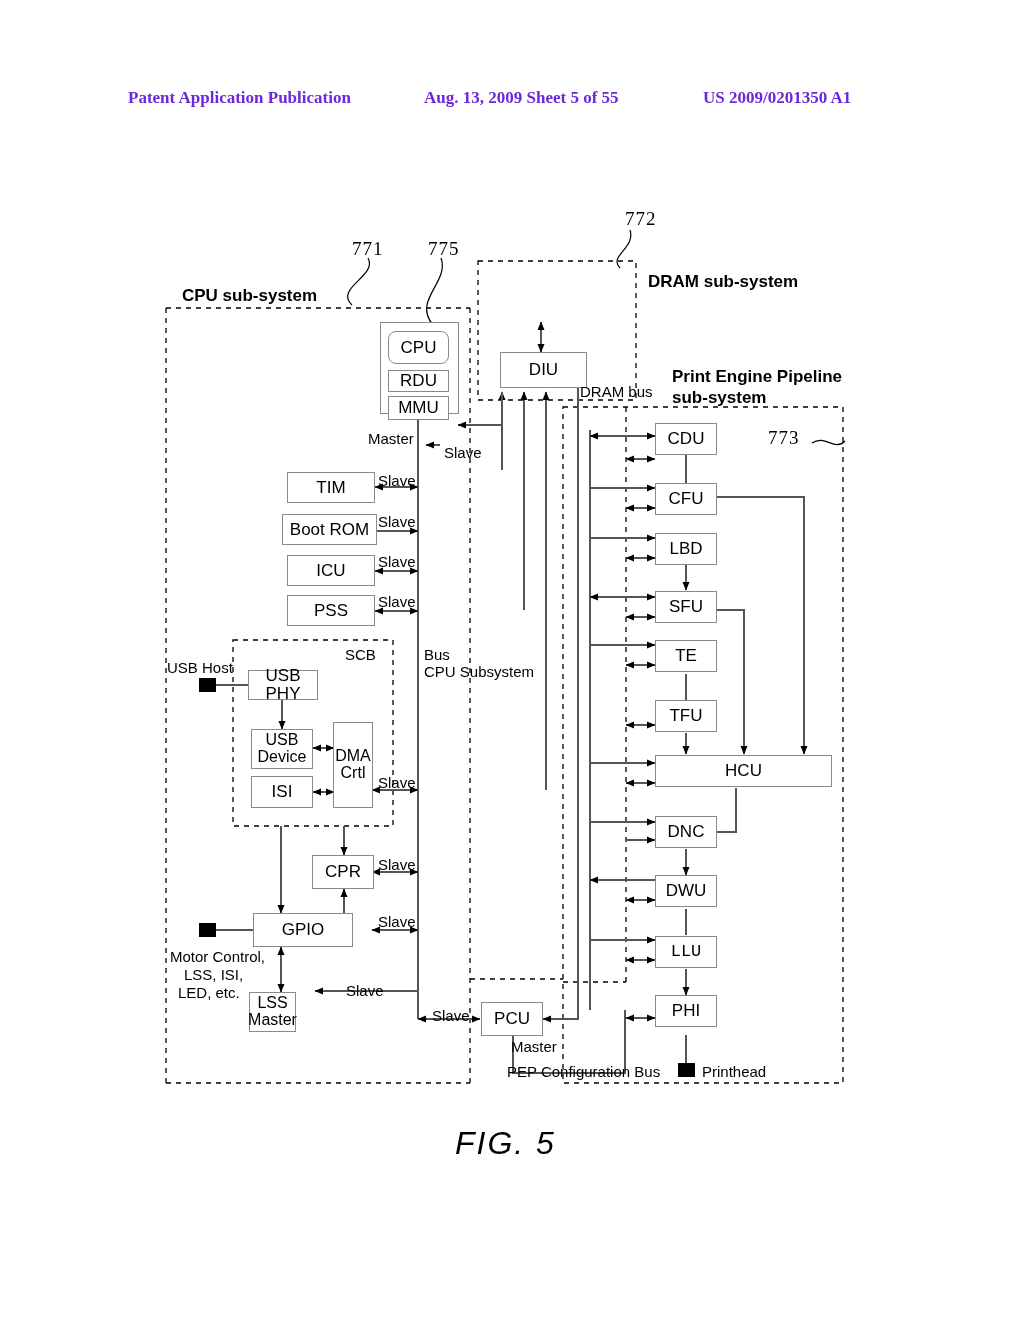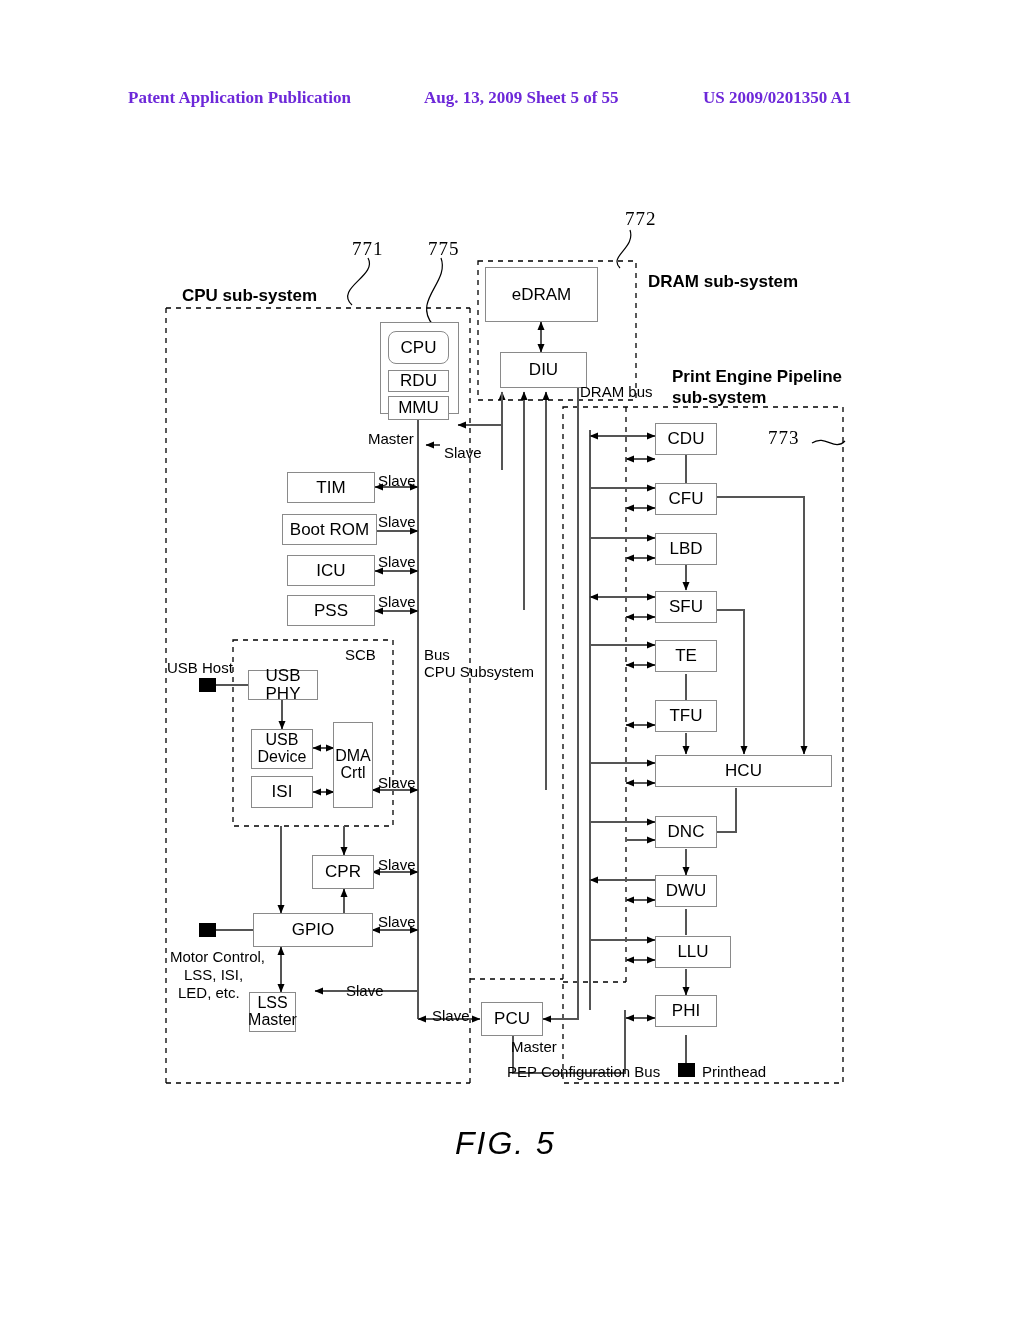--- a/index.html
+++ b/index.html
@@ -218,21 +218,20 @@
   <div class="lbl b" style="left:182px;top:286px;">CPU sub-system</div>
   <div class="lbl b" style="left:648px;top:272px;">DRAM sub-system</div>
   <div class="lbl b" style="left:672px;top:367px;">Print Engine Pipeline</div>
   <div class="lbl b" style="left:672px;top:388px;">sub-system</div>
 
   <div style="position:absolute;left:380px;top:322px;width:77px;height:90px;border:1.6px solid #8a8a8a;background:#fff;"></div>
   <div class="blk" style="left:388px;top:331px;width:61px;height:33px;border-radius:8px;">CPU</div>
   <div class="blk" style="left:388px;top:370px;width:61px;height:22px;">RDU</div>
   <div class="blk" style="left:388px;top:396px;width:61px;height:24px;">MMU</div>
 
-  <div class="blk" style="left:485px;top:267px;width:113px;height:55px;">eDRAM</div>
   <div class="blk" style="left:500px;top:352px;width:87px;height:36px;">DIU</div>
 
   <div class="blk" style="left:287px;top:472px;width:88px;height:31px;">TIM</div>
   <div class="blk" style="left:282px;top:514px;width:95px;height:31px;">Boot ROM</div>
   <div class="blk" style="left:287px;top:555px;width:88px;height:31px;">ICU</div>
   <div class="blk" style="left:287px;top:595px;width:88px;height:31px;">PSS</div>
 
   <div class="lbl" style="left:345px;top:646px;">SCB</div>
   <div class="lbl" style="left:167px;top:659px;">USB Host</div>
   <div class="sq" style="left:199px;top:678px;"></div>
@@ -243,21 +242,21 @@
     <span>USB</span>
     <span>Device</span>
   </div>
   <div class="blk" style="left:251px;top:776px;width:62px;height:32px;">ISI</div>
   <div class="blk small" style="left:333px;top:722px;width:40px;height:86px;flex-direction:column;">
     <span>DMA</span>
     <span>Crtl</span>
   </div>
 
   <div class="blk" style="left:312px;top:855px;width:62px;height:34px;">CPR</div>
-  <div class="blk" style="left:253px;top:913px;width:120px;height:34px;">GPIO</div>
+  <div class="blk" style="left:253px;top:913px;width:100px;height:34px;">GPIO</div>
   <div class="sq" style="left:199px;top:923px;"></div>
 
   <div class="blk small" style="left:249px;top:992px;width:47px;height:40px;flex-direction:column;">
     <span>LSS</span>
     <span>Master</span>
   </div>
 
   <div class="lbl" style="left:170px;top:948px;">Motor Control,</div>
   <div class="lbl" style="left:184px;top:966px;">LSS, ISI,</div>
   <div class="lbl" style="left:178px;top:984px;">LED, etc.</div>
@@ -266,21 +265,21 @@
 
   <div class="blk" style="left:655px;top:423px;width:62px;height:32px;">CDU</div>
   <div class="blk" style="left:655px;top:483px;width:62px;height:32px;">CFU</div>
   <div class="blk" style="left:655px;top:533px;width:62px;height:32px;">LBD</div>
   <div class="blk" style="left:655px;top:591px;width:62px;height:32px;">SFU</div>
   <div class="blk" style="left:655px;top:640px;width:62px;height:32px;">TE</div>
   <div class="blk" style="left:655px;top:700px;width:62px;height:32px;">TFU</div>
   <div class="blk" style="left:655px;top:755px;width:177px;height:32px;">HCU</div>
   <div class="blk" style="left:655px;top:816px;width:62px;height:32px;">DNC</div>
   <div class="blk" style="left:655px;top:875px;width:62px;height:32px;">DWU</div>
-  <div class="blk" style="left:655px;top:936px;width:76px;height:32px;">LLU</div>
+  <div class="blk" style="left:655px;top:936px;width:62px;height:32px;font-family:Liberation Mono, monospace;">LLU</div>
   <div class="blk" style="left:655px;top:995px;width:62px;height:32px;">PHI</div>
 
   <div class="sq" style="left:678px;top:1063px;"></div>
   <div class="lbl" style="left:702px;top:1063px;">Printhead</div>
   <div class="lbl" style="left:507px;top:1063px;">PEP Configuration Bus</div>
 
   <div class="lbl" style="left:368px;top:430px;">Master</div>
   <div class="lbl" style="left:444px;top:444px;">Slave</div>
 
   <div class="lbl" style="left:378px;top:472px;">Slave</div>

